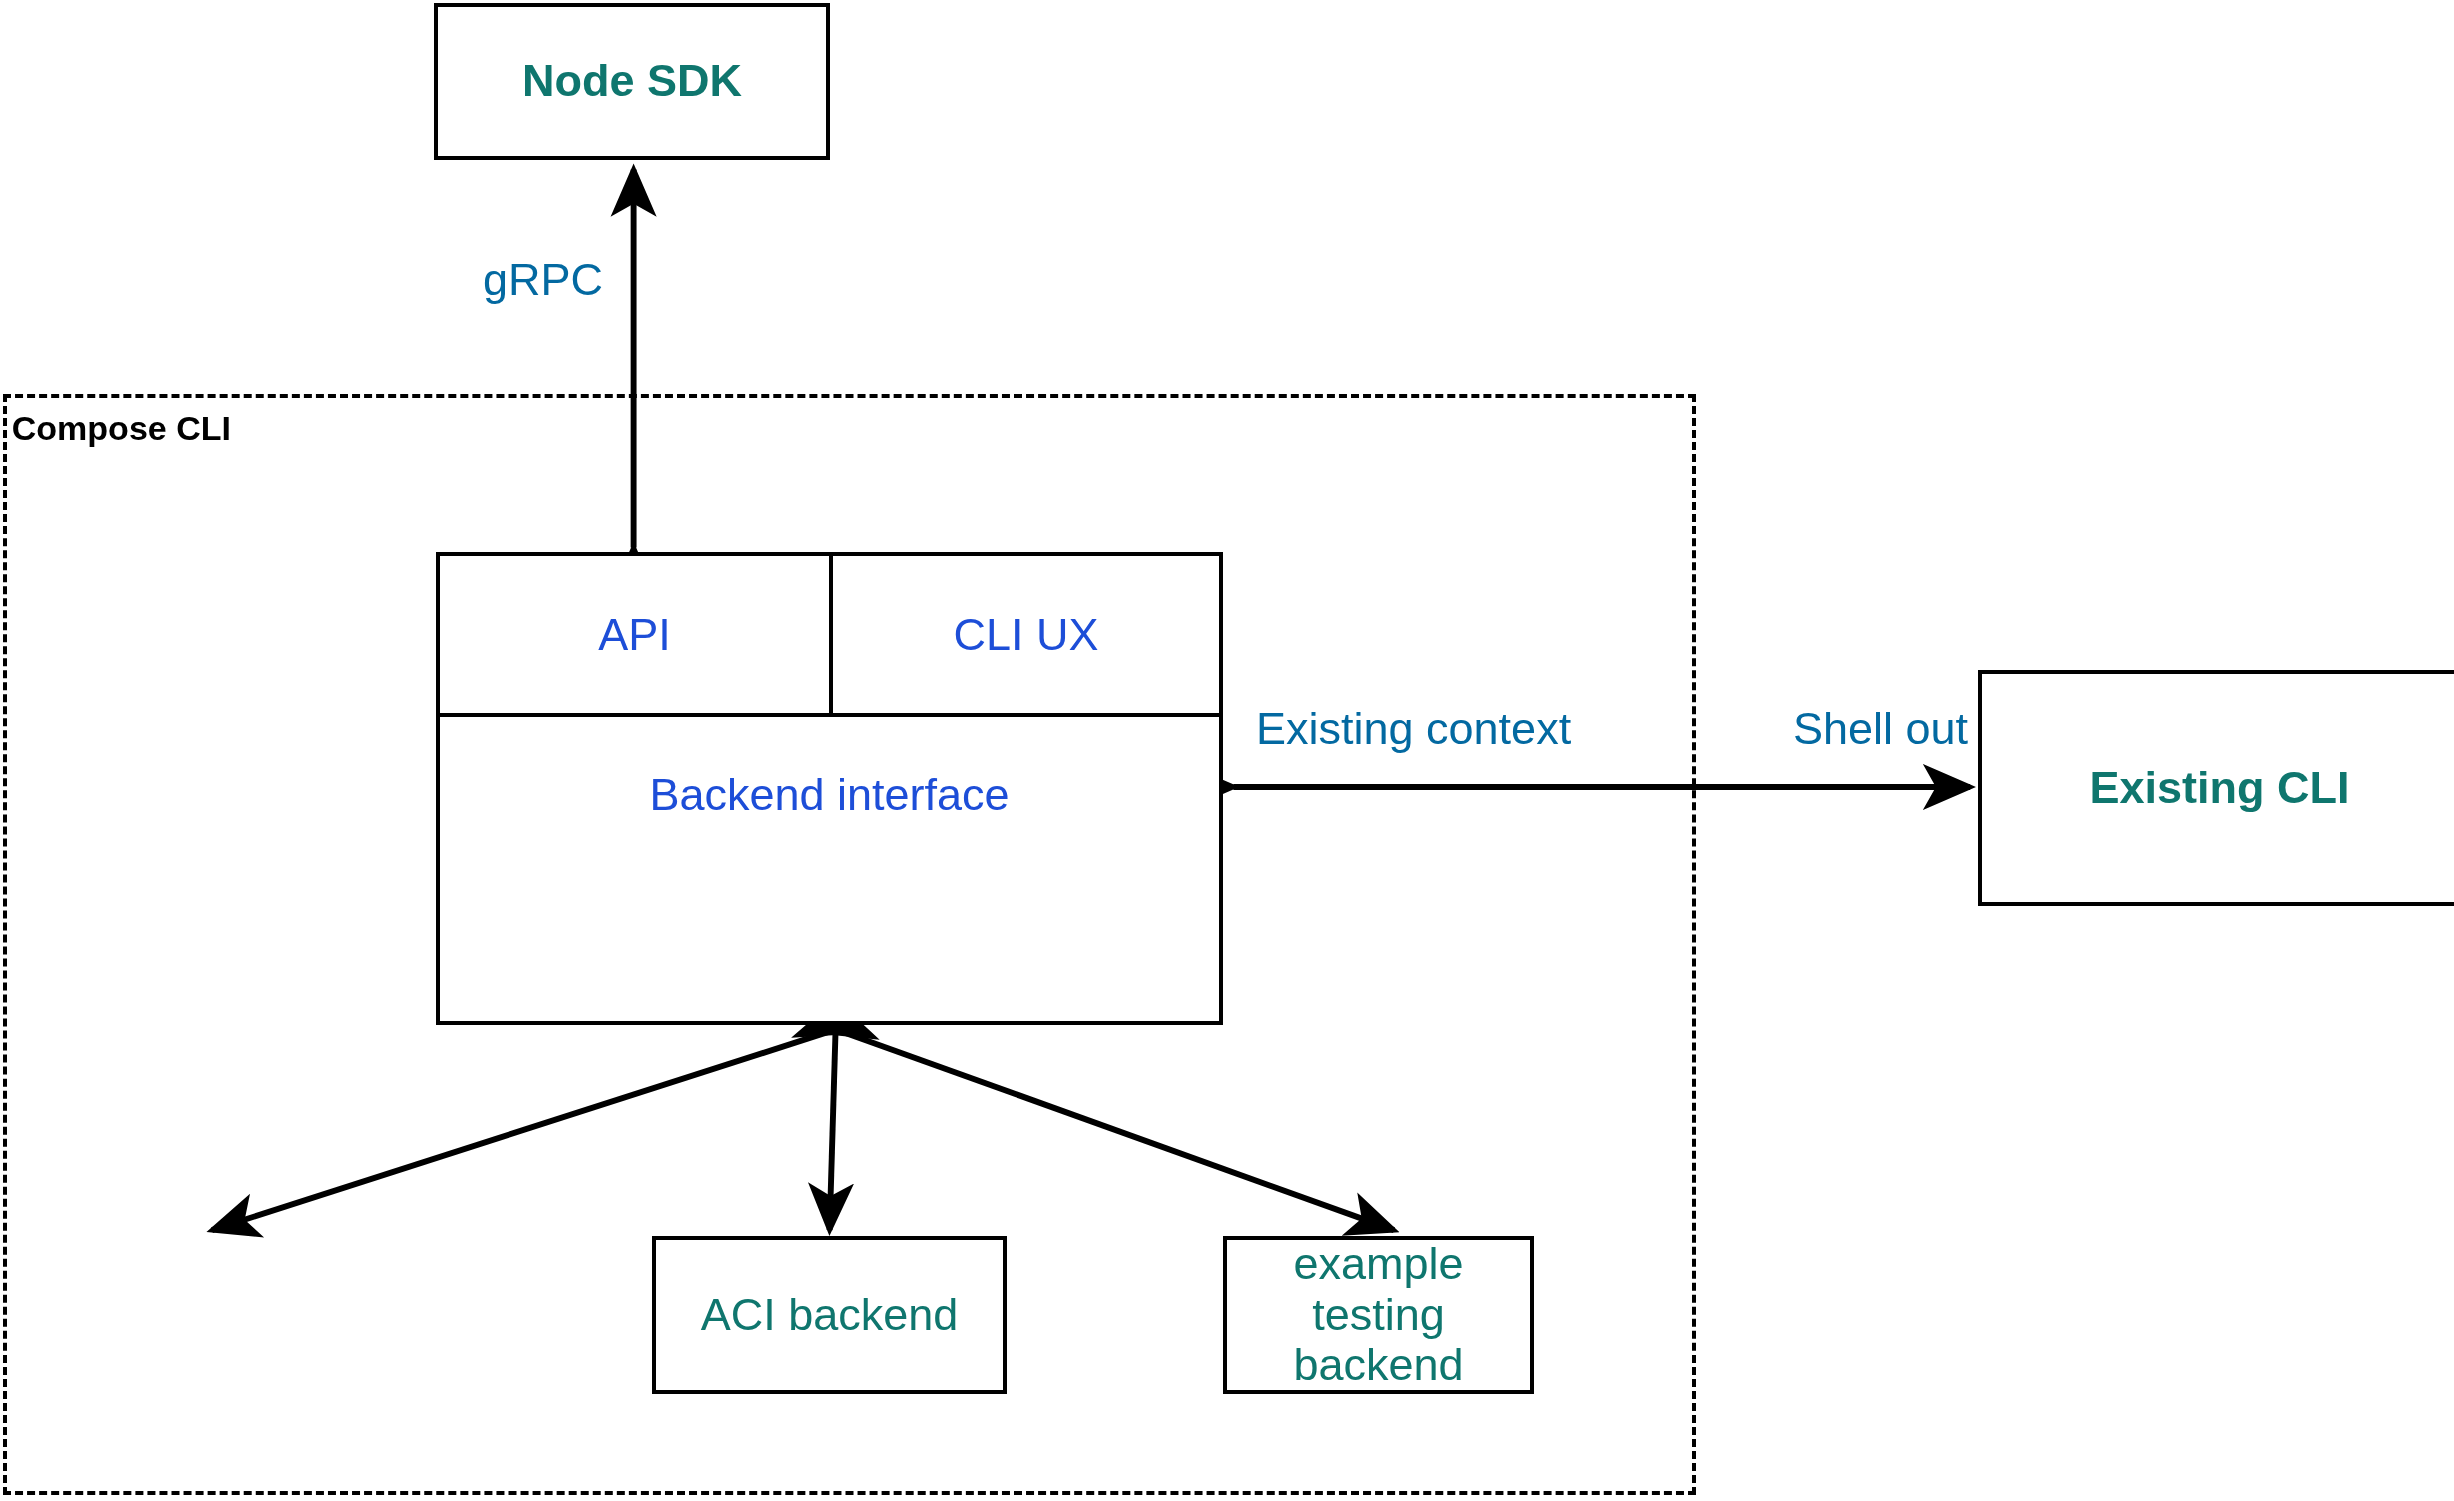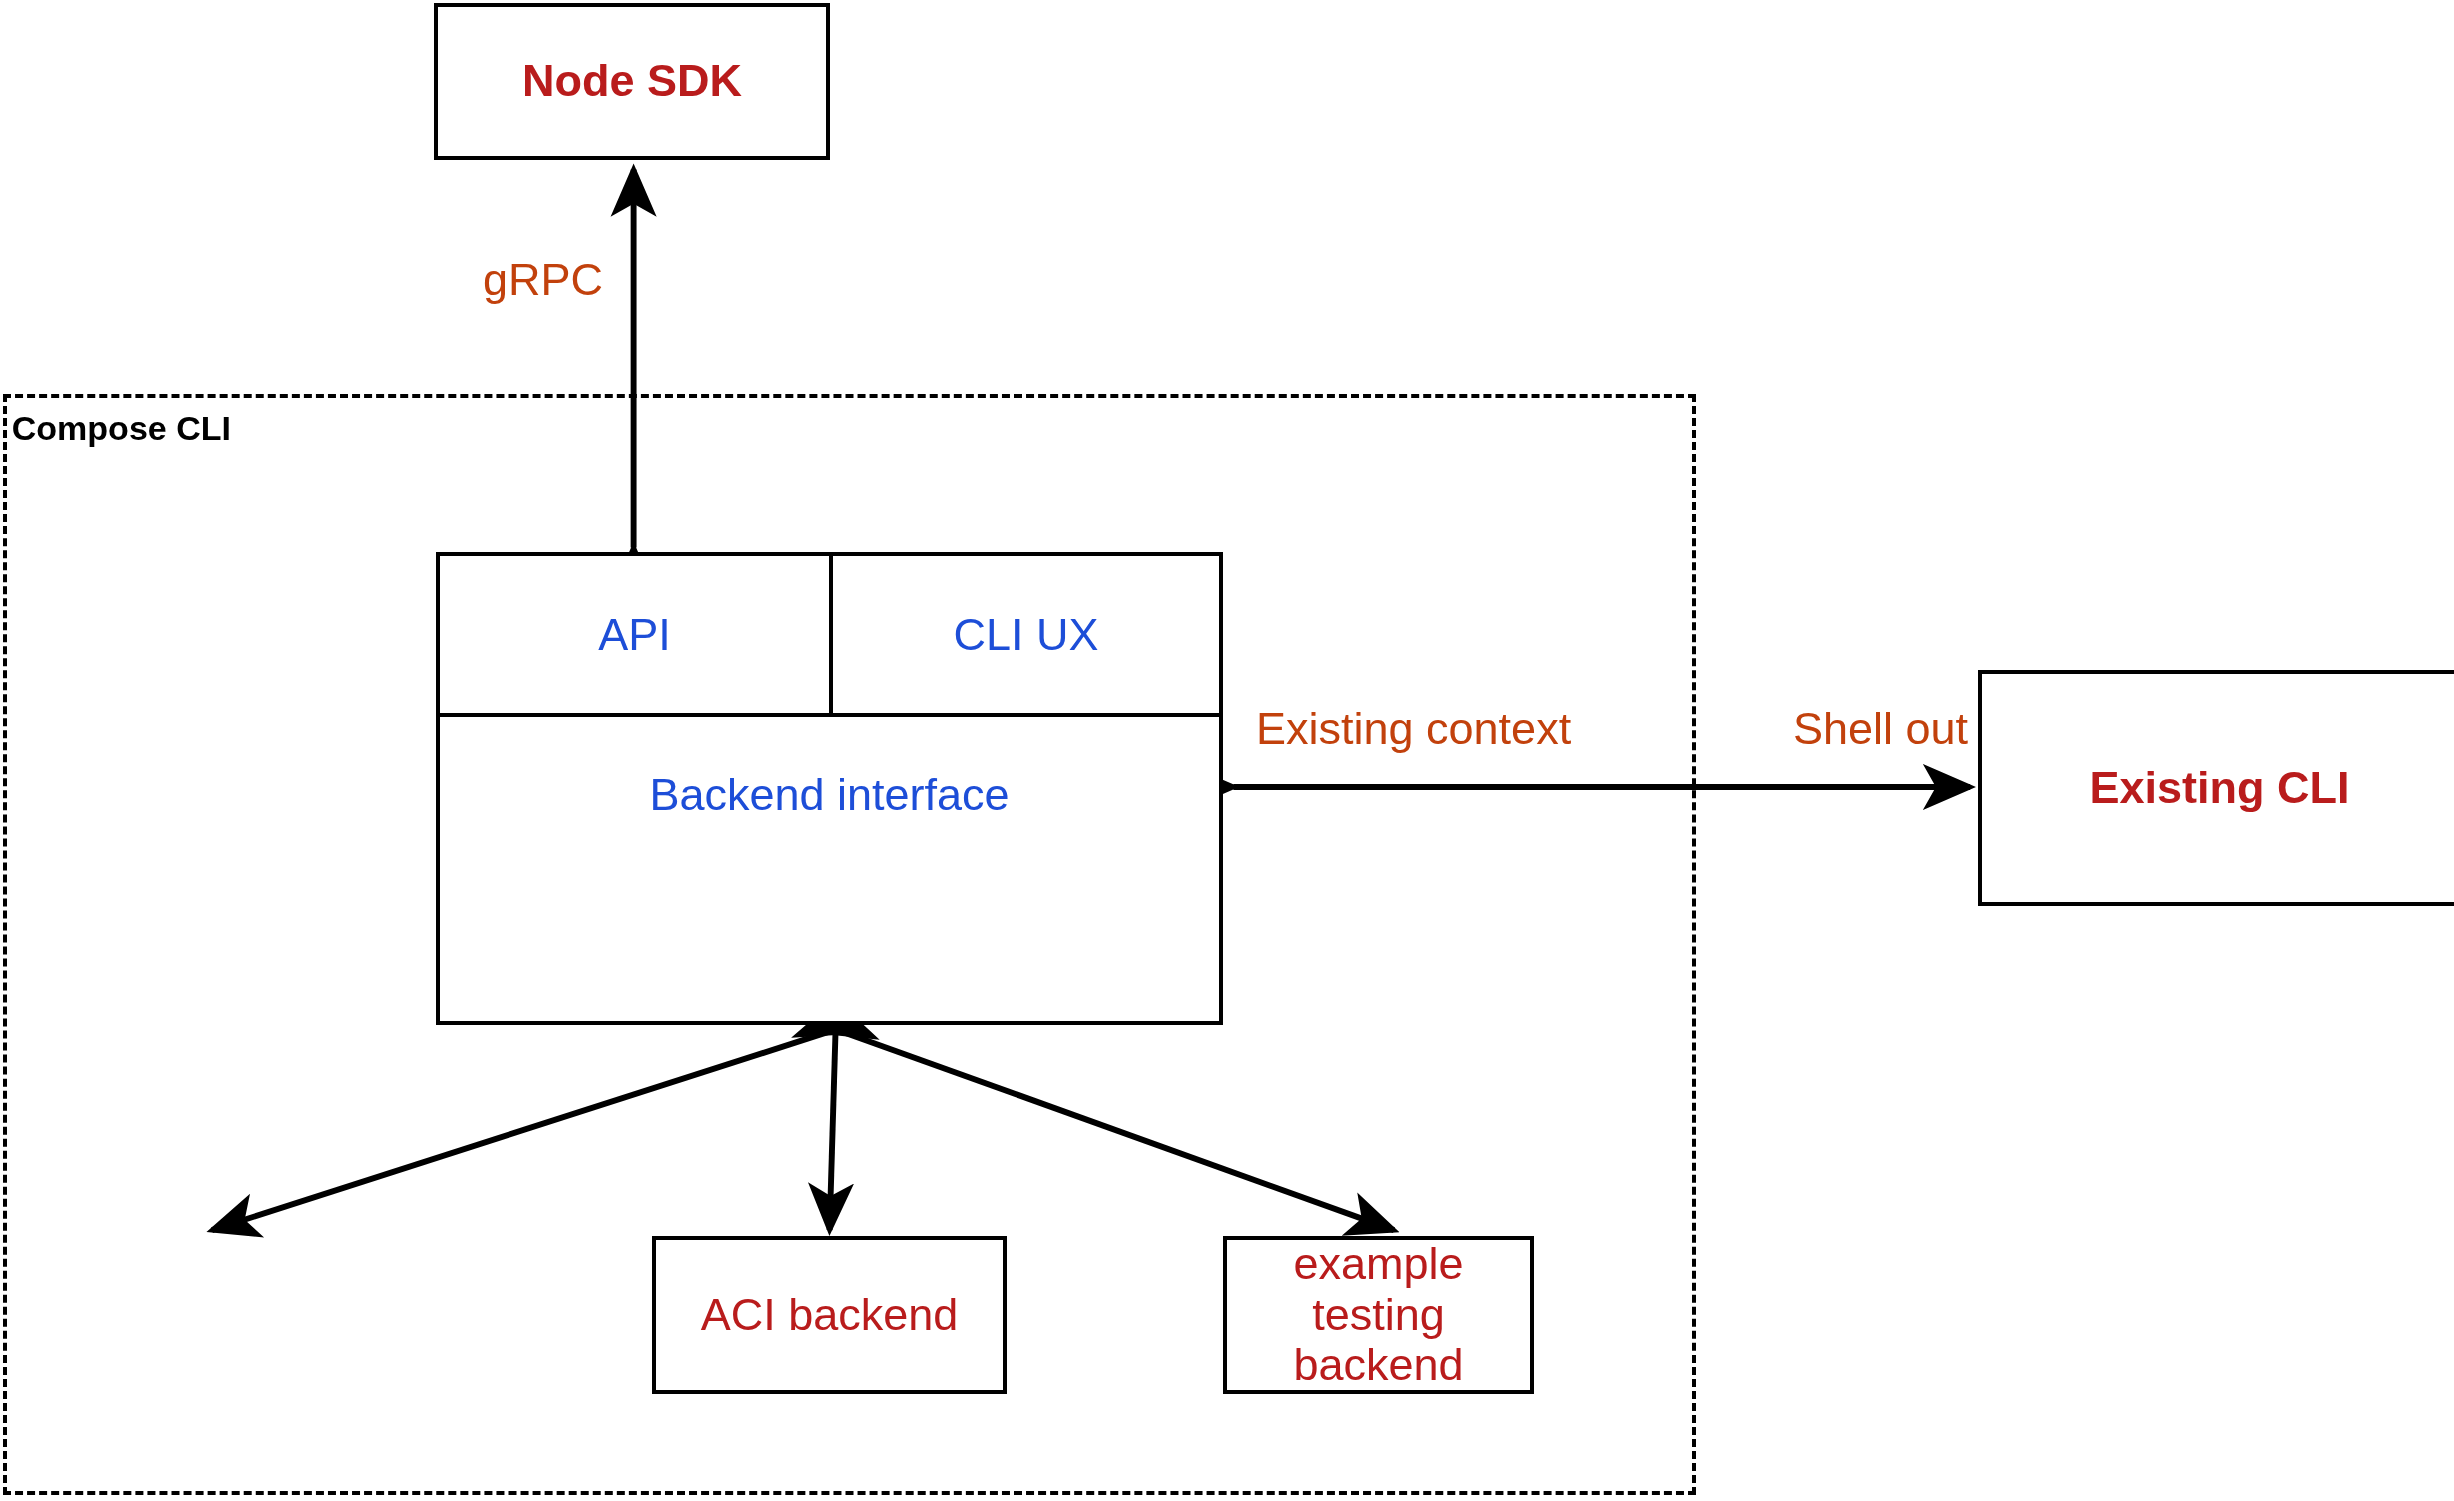--- a/index.html
+++ b/index.html
@@ -24,21 +24,21 @@
     position: absolute;
     box-sizing: border-box;
     border: 4.9px solid #000000;
     background: #ffffff;
     display: flex;
     align-items: center;
     justify-content: center;
     text-align: center;
     font-size: 45px;
     line-height: 1.12;
-    color: #b91c1c;
+    color: #0f766e;
   }
   .box.bold { font-weight: bold; }
 
   
   .group-dashed {
     position: absolute;
     box-sizing: border-box;
     border: 4.9px dashed #000000;
     background: transparent;
   }
@@ -74,21 +74,21 @@
     color: #1d4ed8;
     text-align: center;
   }
   .cell + .cell { border-left: 4.9px solid #000000; }
 
   
   .edge-label {
     position: absolute;
     font-size: 45px;
     white-space: nowrap;
-    color: #c2410c;
+    color: #0369a1;
   }
 
   
   #wires {
     position: absolute;
     left: 0;
     top: 0;
     width: 2455px;
     height: 1501px;
     pointer-events: none;

